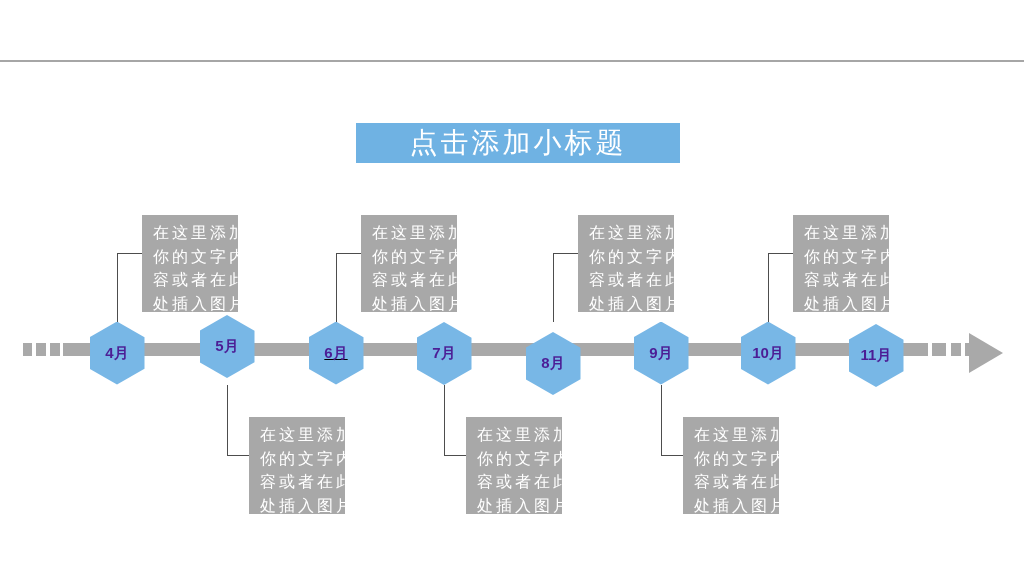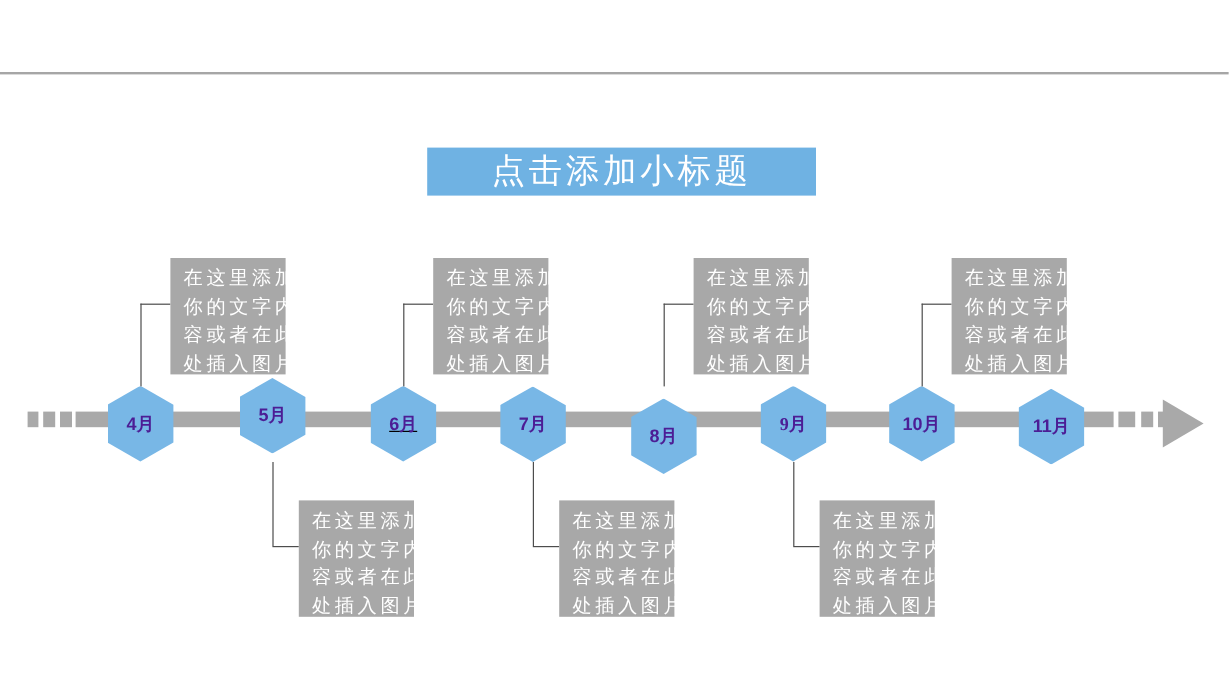--- a/index.html
+++ b/index.html
@@ -129,21 +129,21 @@
         <div class="hex-label">8月</div>
       </div>
       <div class="vline" style="left: 553px; top: 253px; height: 68.5px;"></div>
       <div class="hline" style="left: 553px; top: 253px; width: 25px;"></div>
       <div class="tbox" style="left: 578px; top: 215px;">
         <div class="tbox-line">在这里添加</div>
         <div class="tbox-line">你的文字内</div>
         <div class="tbox-line">容或者在此</div>
         <div class="tbox-line">处插入图片</div>
       </div>
-      <div class="hex" style="left: 633.5px; top: 321.5px; font-family: Liberation Serif, serif;">
+      <div class="hex" style="left: 633.5px; top: 321.5px;">
         <div class="hex-label">9月</div>
       </div>
       <div class="vline" style="left: 661px; top: 384.5px; height: 70.5px;"></div>
       <div class="hline" style="left: 661px; top: 455px; width: 22px;"></div>
       <div class="tbox" style="left: 683px; top: 417px;">
         <div class="tbox-line">在这里添加</div>
         <div class="tbox-line">你的文字内</div>
         <div class="tbox-line">容或者在此</div>
         <div class="tbox-line">处插入图片</div>
       </div>

